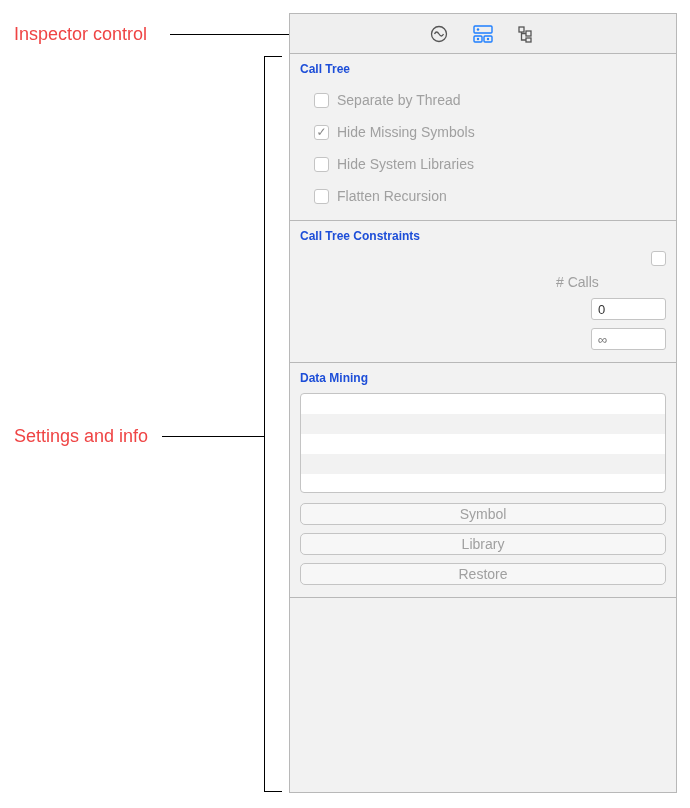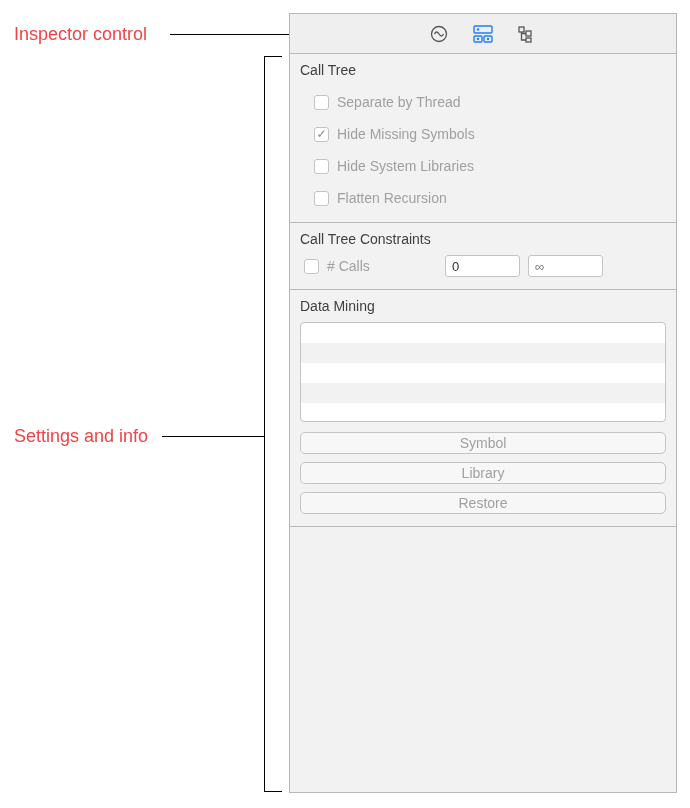--- a/index.html
+++ b/index.html
@@ -50,23 +50,23 @@
       align-items: center;
       justify-content: center;
       cursor: pointer;
     }
     .section {
       border-bottom: 1px solid #b8b8b8;
       padding: 8px 10px 12px 10px;
       background: #f2f2f2;
     }
     .section-title {
-      font-weight: normal;
-      font-size: 14px;
-      color: #404040;
+      font-weight: bold;
+      font-size: 12px;
+      color: #1d4ed8;
       margin-bottom: 8px;
     }
     .checkbox-row {
       display: flex;
       align-items: center;
       margin: 16px 0 4px 14px;
       gap: 8px;
       color: #a0a0a0;
     }
     .checkbox {
@@ -84,23 +84,24 @@
       content: "✓";
       font-size: 12px;
       color: #888;
       line-height: 1;
     }
     .checkbox-label {
       font-size: 14px;
     }
     .constraints-row {
       display: flex;
-      align-items: center;
+      align-items: flex-end;
       gap: 8px;
       margin-left: 4px;
+      flex-direction: column;
     }
     .constraints-row .checkbox-label {
       color: #a0a0a0;
       flex: 0 0 auto;
       width: 110px;
     }
     .num-input {
       width: 75px;
       height: 22px;
       border: 1px solid #c4c4c4;

